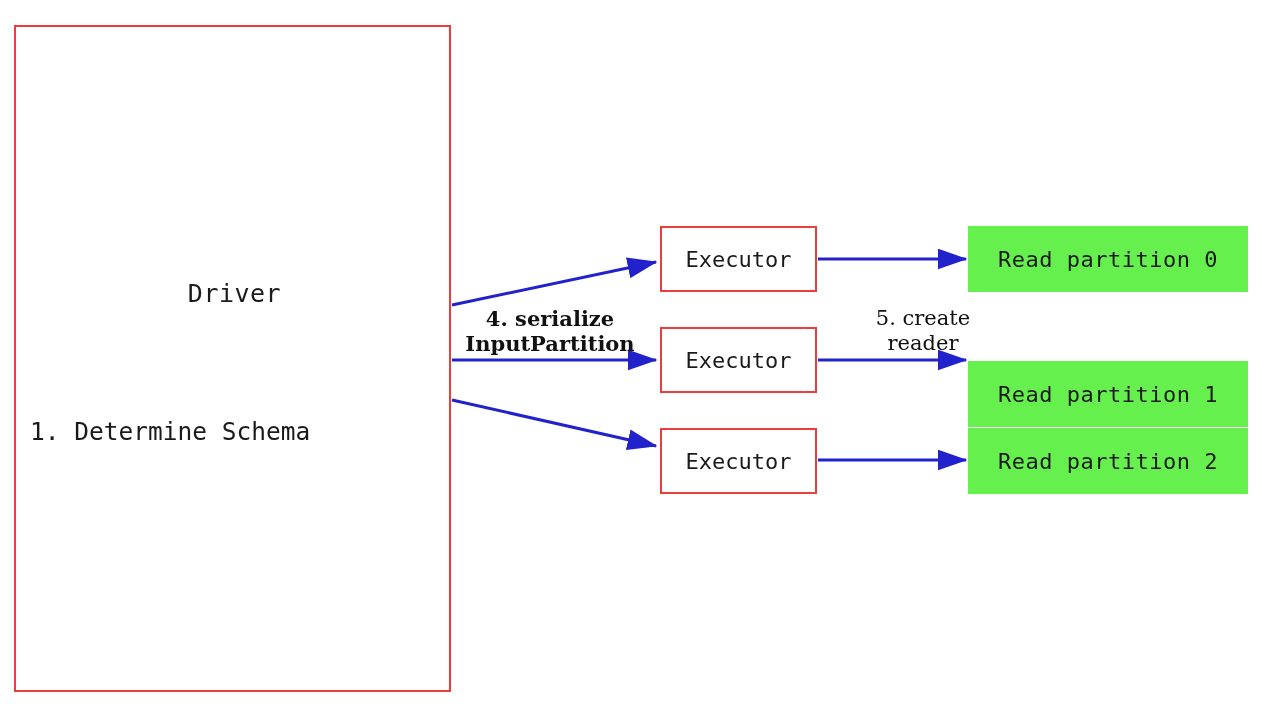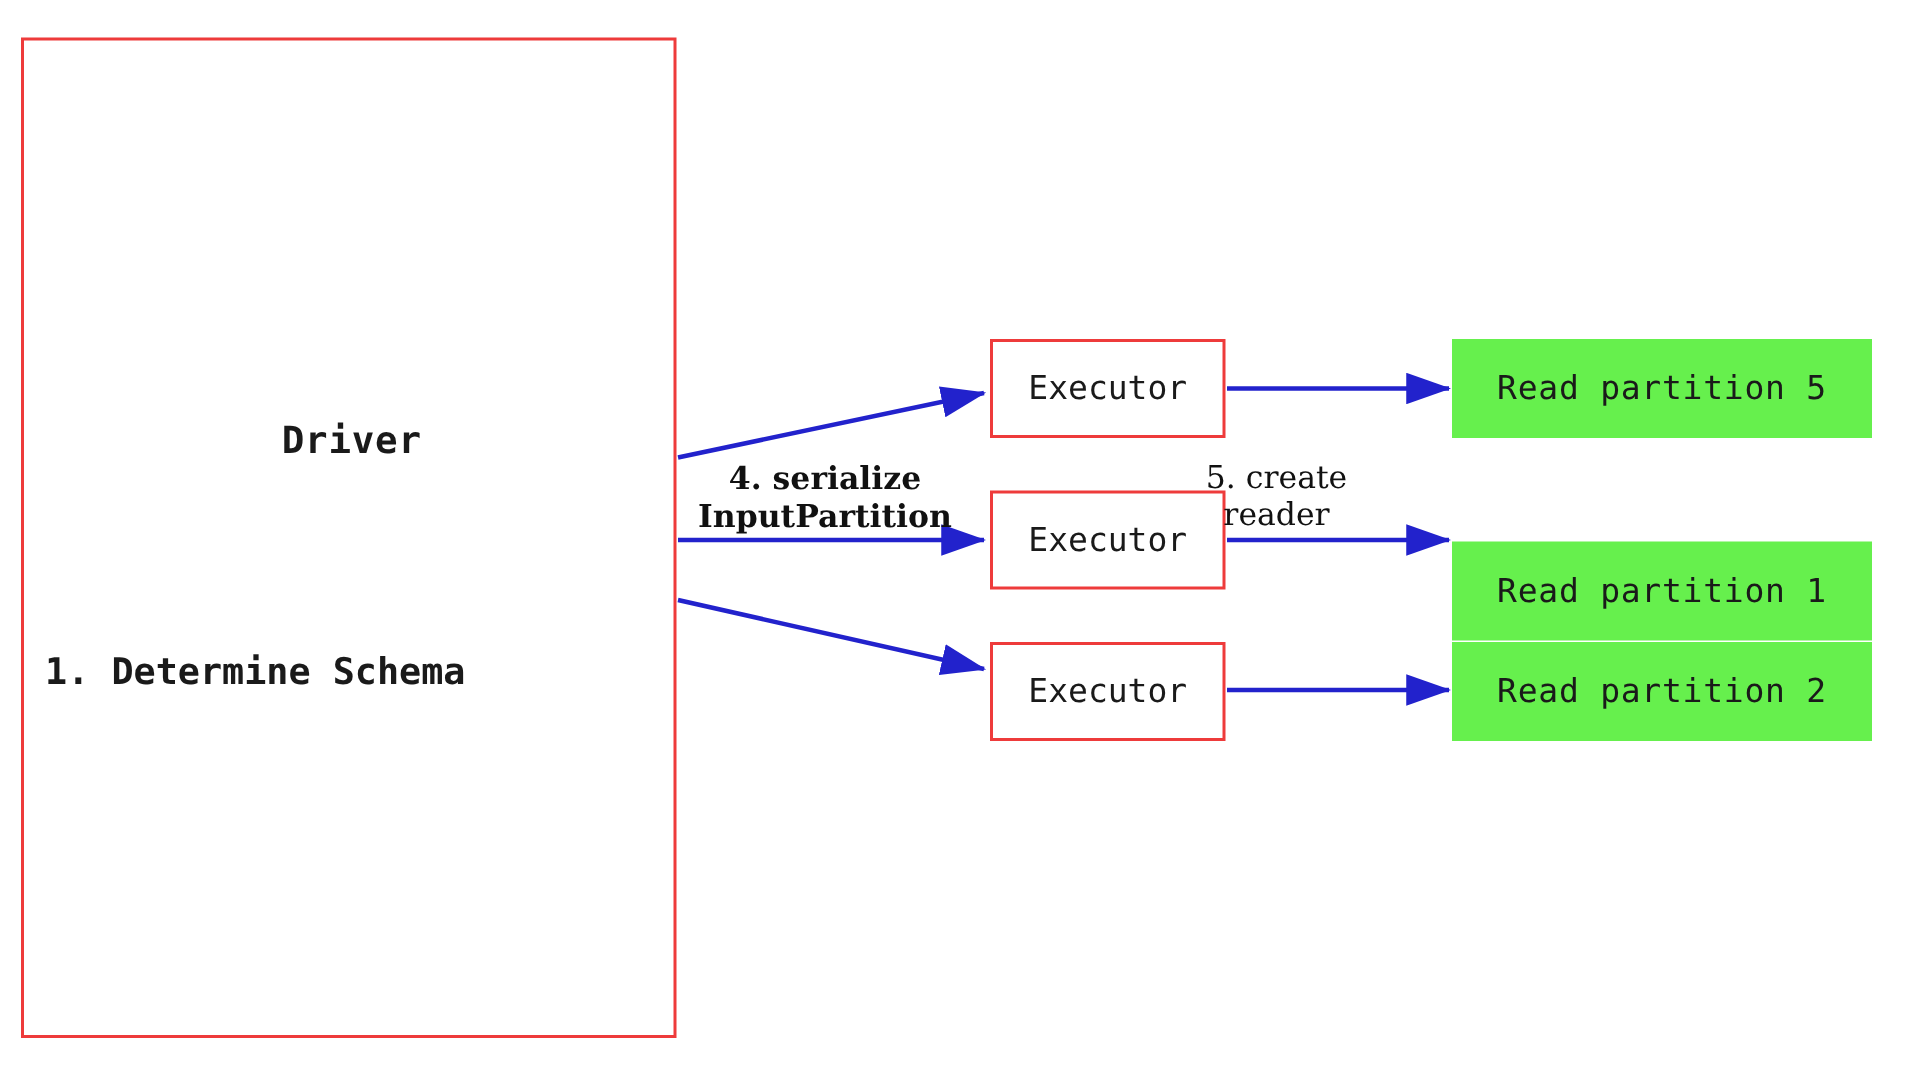--- a/index.html
+++ b/index.html
@@ -28,21 +28,20 @@
   
   #driver-box {
     position: absolute;
     left: 14px;
     top: 25px;
     width: 437px;
     height: 667px;
     border: 2px solid #ee3b3b;
     box-sizing: border-box;
     background: #ffffff;
-    font-weight: bold;
   }
   #driver-title {
     position: absolute;
     left: 0;
     top: 252px;
     width: 437px;
     text-align: center;
     font-family: "DejaVu Sans Mono", "Liberation Mono", monospace;
     font-size: 25px;
     color: #1a1a1a;
@@ -56,21 +55,20 @@
     font-family: "DejaVu Sans Mono", "Liberation Mono", monospace;
     font-size: 24.5px;
     line-height: 26px;
     color: #1a1a1a;
     white-space: pre;
     letter-spacing: 0px;
   }
   .driver-step {
     display: block;
     white-space: pre;
-    margin-top: 16px;
   }
   
   .executor-box {
     position: absolute;
     width: 157px;
     height: 66px;
     border: 2px solid #ee3b3b;
     box-sizing: border-box;
     background: #ffffff;
   }
@@ -119,21 +117,21 @@
     text-align: center;
     white-space: nowrap;
   }
   #label-serialize {
     left: 460px;
     top: 306px;
     width: 180px;
     font-weight: bold;
   }
   #label-create-reader {
-    left: 786px;
+    left: 858px;
     top: 306px;
     width: 130px;
   }
   .edge-label-line { display: block; }
 </style>
 </head>
 <body>
 
 <div id="canvas">
 
@@ -168,21 +166,21 @@
     <div class="executor-label">Executor</div>
   </div>
   <div class="executor-box" style="left:660px; top:327px;">
     <div class="executor-label">Executor</div>
   </div>
   <div class="executor-box" style="left:660px; top:428px;">
     <div class="executor-label">Executor</div>
   </div>
 
   <div class="partition-box" style="left:968px; top:226px;">
-    <div class="partition-label">Read partition 5</div>
+    <div class="partition-label">Read partition 0</div>
   </div>
   <div class="partition-box" style="left:968px; top:327px;margin-top:34px;">
     <div class="partition-label">Read partition 1</div>
   </div>
   <div class="partition-box" style="left:968px; top:428px;">
     <div class="partition-label">Read partition 2</div>
   </div>
 
   <div class="edge-label" id="label-serialize">
     <span class="edge-label-line">4. serialize</span>

